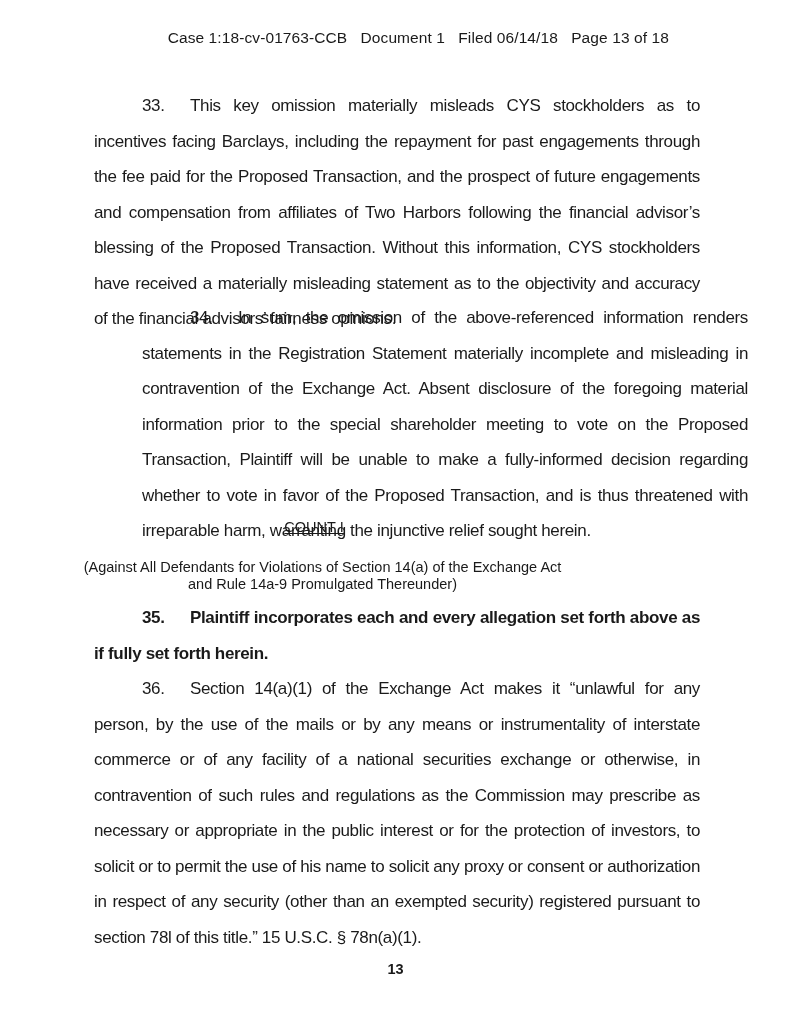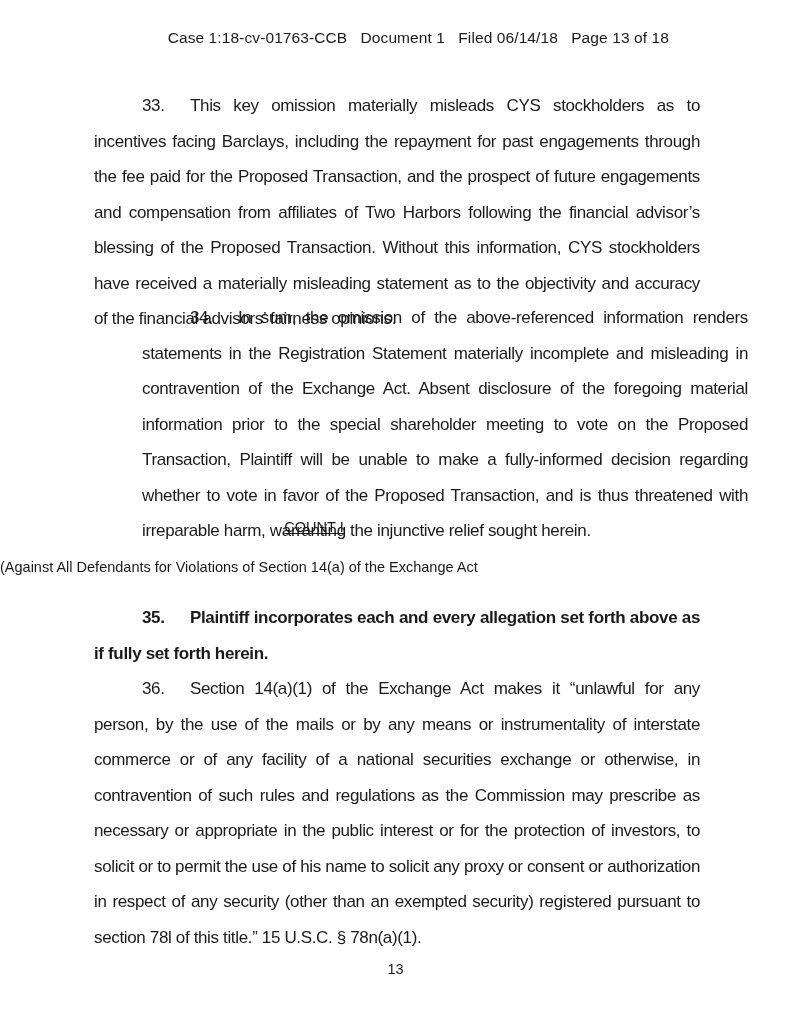--- a/index.html
+++ b/index.html
@@ -6,41 +6,42 @@
   body { width: 791px; height: 1024px; position: relative; overflow: hidden;
          font-family: "Liberation Sans", sans-serif; color: #1a1a1a; }
   .header { position: absolute; top: 29px; left: 0; width: 669px; text-align: right;
             font-size: 15.5px; letter-spacing: 0.1px; }
   .para { position: absolute; left: 94px; width: 606px; font-size: 17px;
           line-height: 35.5px; text-align: justify; letter-spacing: -0.35px; }
   .para .num { display: inline-block; width: 48px; }
   .indent { padding-left: 48px; }
   .count-title { position: absolute; top: 519px; left: 0; width: 628px; text-align: center;
                  font-size: 14.5px; text-decoration: underline; }
-  .count-sub { position: absolute; top: 559px; left: 0; width: 645px; text-align: left;
+  .count-sub { position: absolute; top: 559px; left: 0; width: 645px; text-align: center;
                font-size: 14.5px; line-height: 17px; }
   .page-num { position: absolute; top: 961px; left: 0; width: 791px; text-align: center;
-              font-size: 14.5px; }
+              font-size: 14.5px; font-weight: bold; }
 </style>
 </head>
 <body>
 
 <div class="header" style="white-space: pre;">Case 1:18-cv-01763-CCB   Document 1   Filed 06/14/18   Page 13 of 18</div>
 
 <div class="para" style="top: 88px;">
   <span class="indent"></span><span class="num">33.</span><span>This key omission materially misleads CYS stockholders as to incentives facing Barclays, including the repayment for past engagements through the fee paid for the Proposed Transaction, and the prospect of future engagements and compensation from affiliates of Two Harbors following the financial advisor’s blessing of the Proposed Transaction. Without this information, CYS stockholders have received a materially misleading statement as to the objectivity and accuracy of the financial advisors’ fairness opinions.</span>
 </div>
 
 <div class="para" style="top: 300px; margin-left: 48px;">
   <span class="indent"></span><span class="num">34.</span><span>In sum, the omission of the above-referenced information renders statements in the Registration Statement materially incomplete and misleading in contravention of the Exchange Act.  Absent disclosure of the foregoing material information prior to the special shareholder meeting to vote on the Proposed Transaction, Plaintiff will be unable to make a fully-informed decision regarding whether to vote in favor of the Proposed Transaction, and is thus threatened with irreparable harm, warranting the injunctive relief sought herein.</span>
 </div>
 
 <div class="count-title">COUNT I</div>
 <div class="count-sub">
   <div>(Against All Defendants for Violations of Section 14(a) of the Exchange Act</div>
+  <div>and Rule 14a-9 Promulgated Thereunder)</div>
 </div>
 
 <div class="para" style="top: 600px; font-weight: bold;">
   <span class="indent"></span><span class="num">35.</span><span>Plaintiff incorporates each and every allegation set forth above as if fully set forth herein.</span>
 </div>
 
 <div class="para" style="top: 671px;">
   <span class="indent"></span><span class="num">36.</span><span>Section 14(a)(1) of the Exchange Act makes it “unlawful for any person, by the use of the mails or by any means or instrumentality of interstate commerce or of any facility of a national securities exchange or otherwise, in contravention of such rules and regulations as the Commission may prescribe as necessary or appropriate in the public interest or for the protection of investors, to solicit or to permit the use of his name to solicit any proxy or consent or authorization in respect of any security (other than an exempted security) registered pursuant to section 78l of this title.”  15 U.S.C. § 78n(a)(1).</span>
 </div>
 

